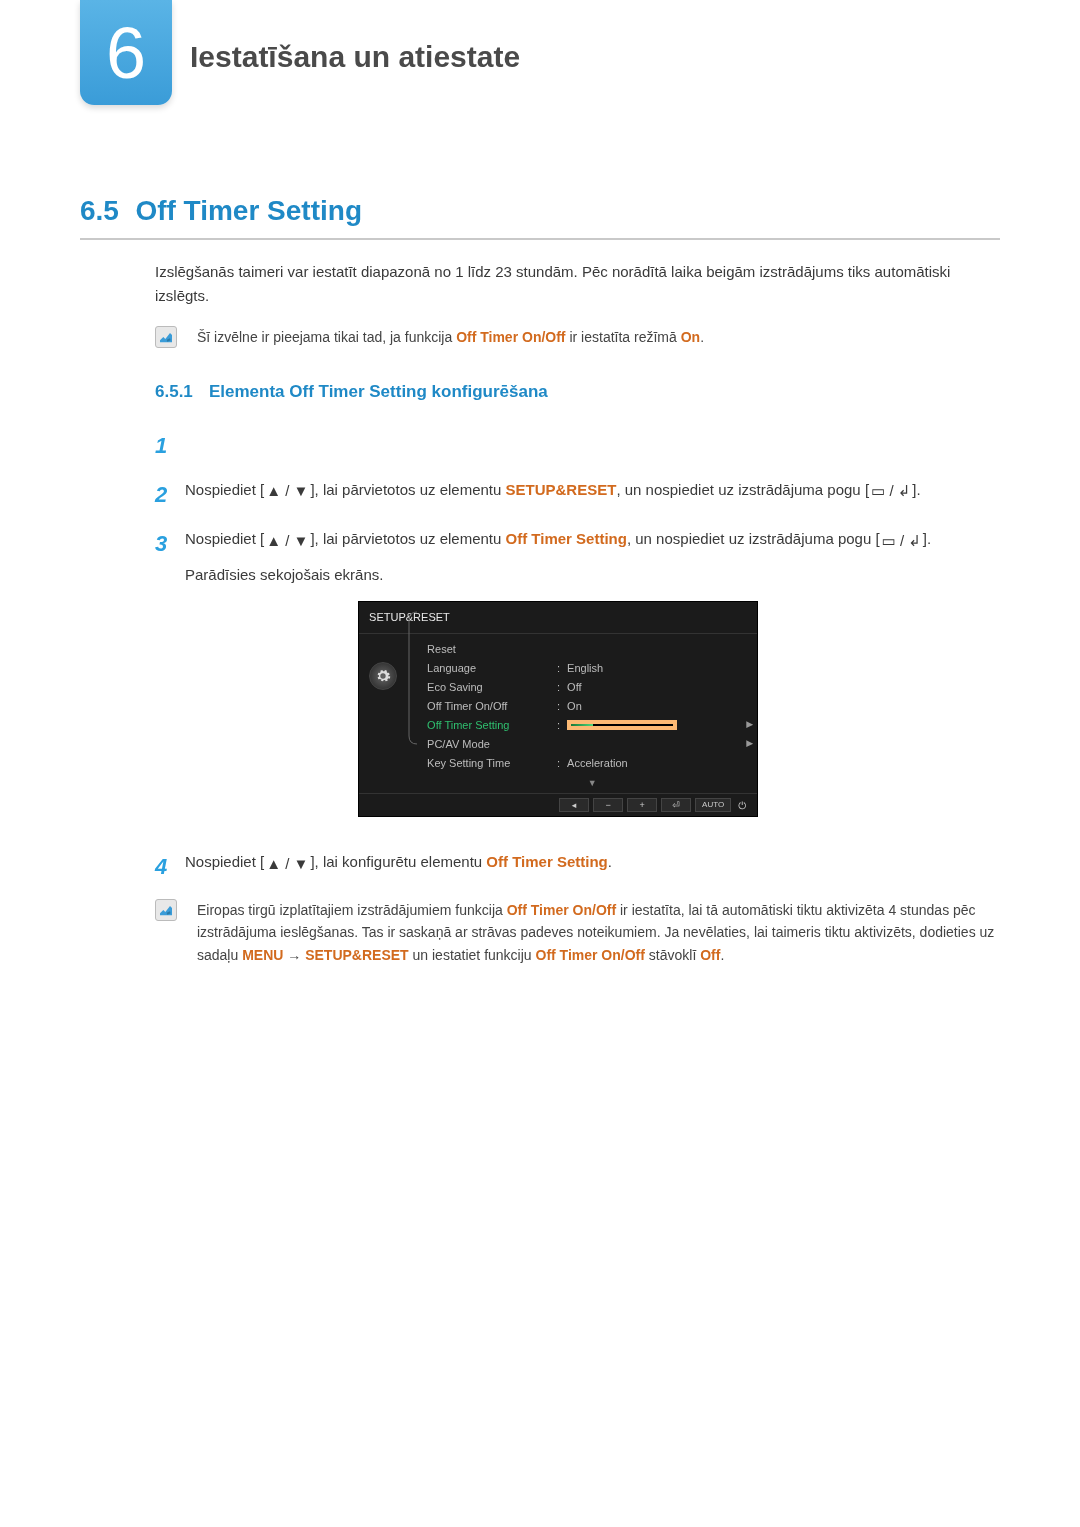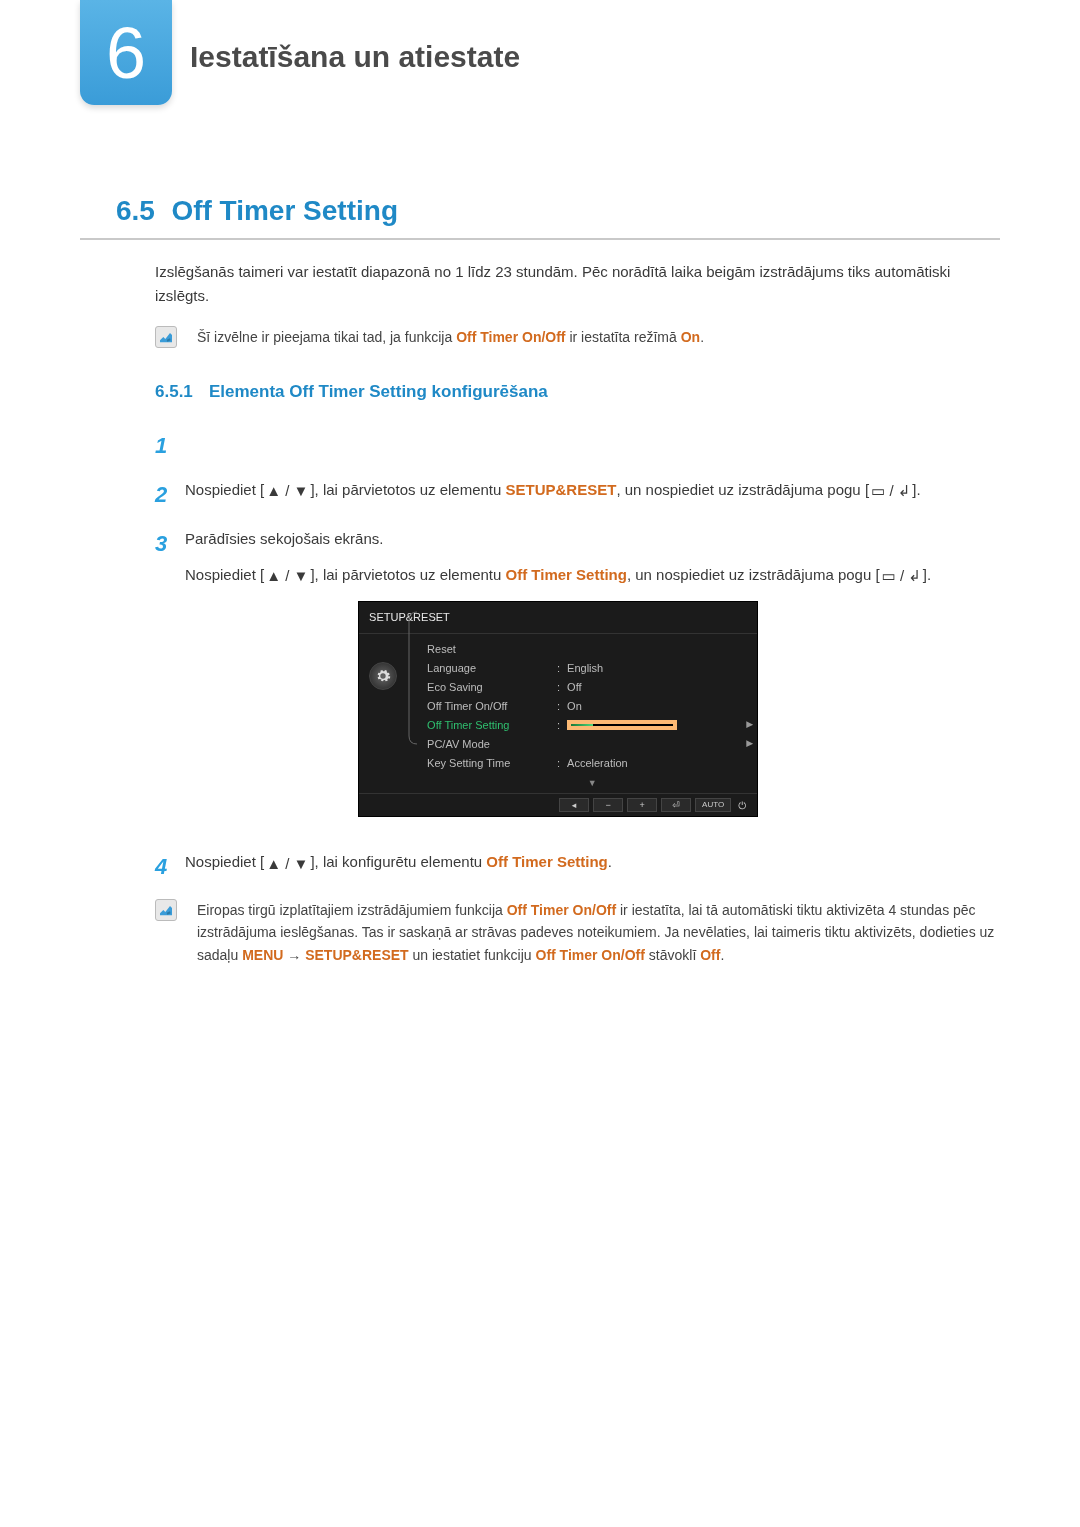--- a/index.html
+++ b/index.html
@@ -37,21 +37,21 @@
     font-size: 30px;
     font-weight: bold;
     color: #4a4a4a;
   }
 
   
   .section-h2 {
     position: absolute;
     top: 195px; left: 80px; right: 80px;
   }
-  .section-h2 .num { color:#1f89c6; font-size:28px; font-weight:bold; margin-right:12px;margin-left:36px; }
+  .section-h2 .num { color:#1f89c6; font-size:28px; font-weight:bold; margin-right:12px; }
   .section-h2 .title { color:#1f89c6; font-size:28px; font-weight:bold; }
   .section-rule {
     position:absolute; top:238px; left:80px; right:80px; height:2px;
     background:#c9c9c9;
   }
 
   .body-block { position:absolute; top:260px; left:155px; right:85px; font-size:15px; color:#3a3a3a; line-height:1.6; }
 
   
   .note { display:flex; margin-top:18px; }
@@ -184,24 +184,24 @@
         <div class="txt">
           <p>
             <span>Nospiediet [</span><span class="inline-icon">▲ / ▼</span><span>], lai pārvietotos uz elementu </span><span class="hl">SETUP&amp;RESET</span><span>, un nospiediet uz izstrādājuma pogu [</span><span class="inline-icon">▭ / ↲</span><span>].</span>
           </p>
         </div>
       </div>
 
       <div class="step">
         <div class="idx">3</div>
         <div class="txt">
-          <p>Parādīsies sekojošais ekrāns.</p>
           <p>
             <span>Nospiediet [</span><span class="inline-icon">▲ / ▼</span><span>], lai pārvietotos uz elementu </span><span class="hl">Off Timer Setting</span><span>, un nospiediet uz izstrādājuma pogu [</span><span class="inline-icon">▭ / ↲</span><span>].</span>
           </p>
+          <p>Parādīsies sekojošais ekrāns.</p>
 
           <div class="osd">
             <div class="osd-title">SETUP&amp;RESET</div>
             <div class="osd-body">
               <div class="osd-side">
                 <div class="gear-circle">
                   <svg viewBox="0 0 24 24">
                       <path d="M12 8a4 4 0 100 8 4 4 0 000-8zm9 4l2 1-1 3-2-0.5a8 8 0 01-1.5 1.5l0.5 2-3 1-1-2a8 8 0 01-2 0l-1 2-3-1 0.5-2A8 8 0 017 16.5L5 17l-1-3 2-1a8 8 0 010-2L4 10l1-3 2 0.5A8 8 0 018.5 6L8 4l3-1 1 2a8 8 0 012 0l1-2 3 1-0.5 2A8 8 0 0119 7.5L21 7l1 3-2 1a8 8 0 010 2z"></path>
                     </svg>
                 </div>

